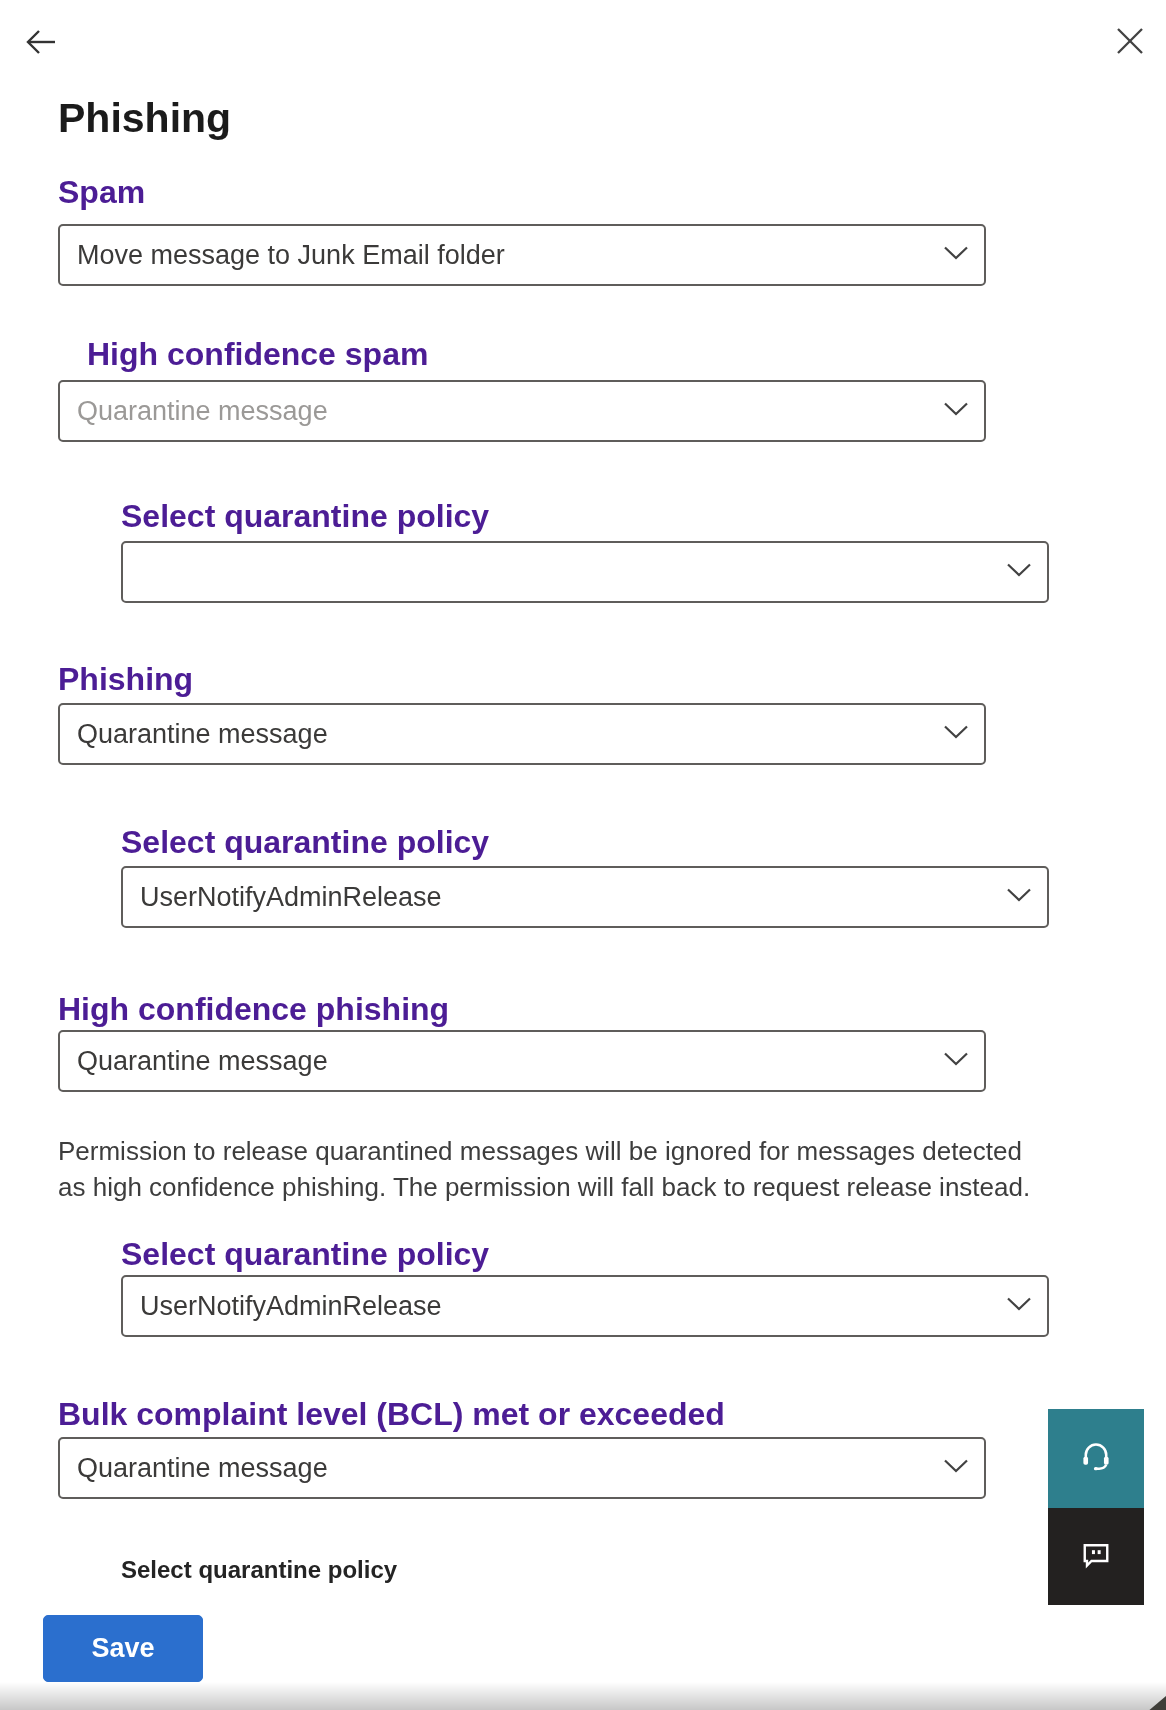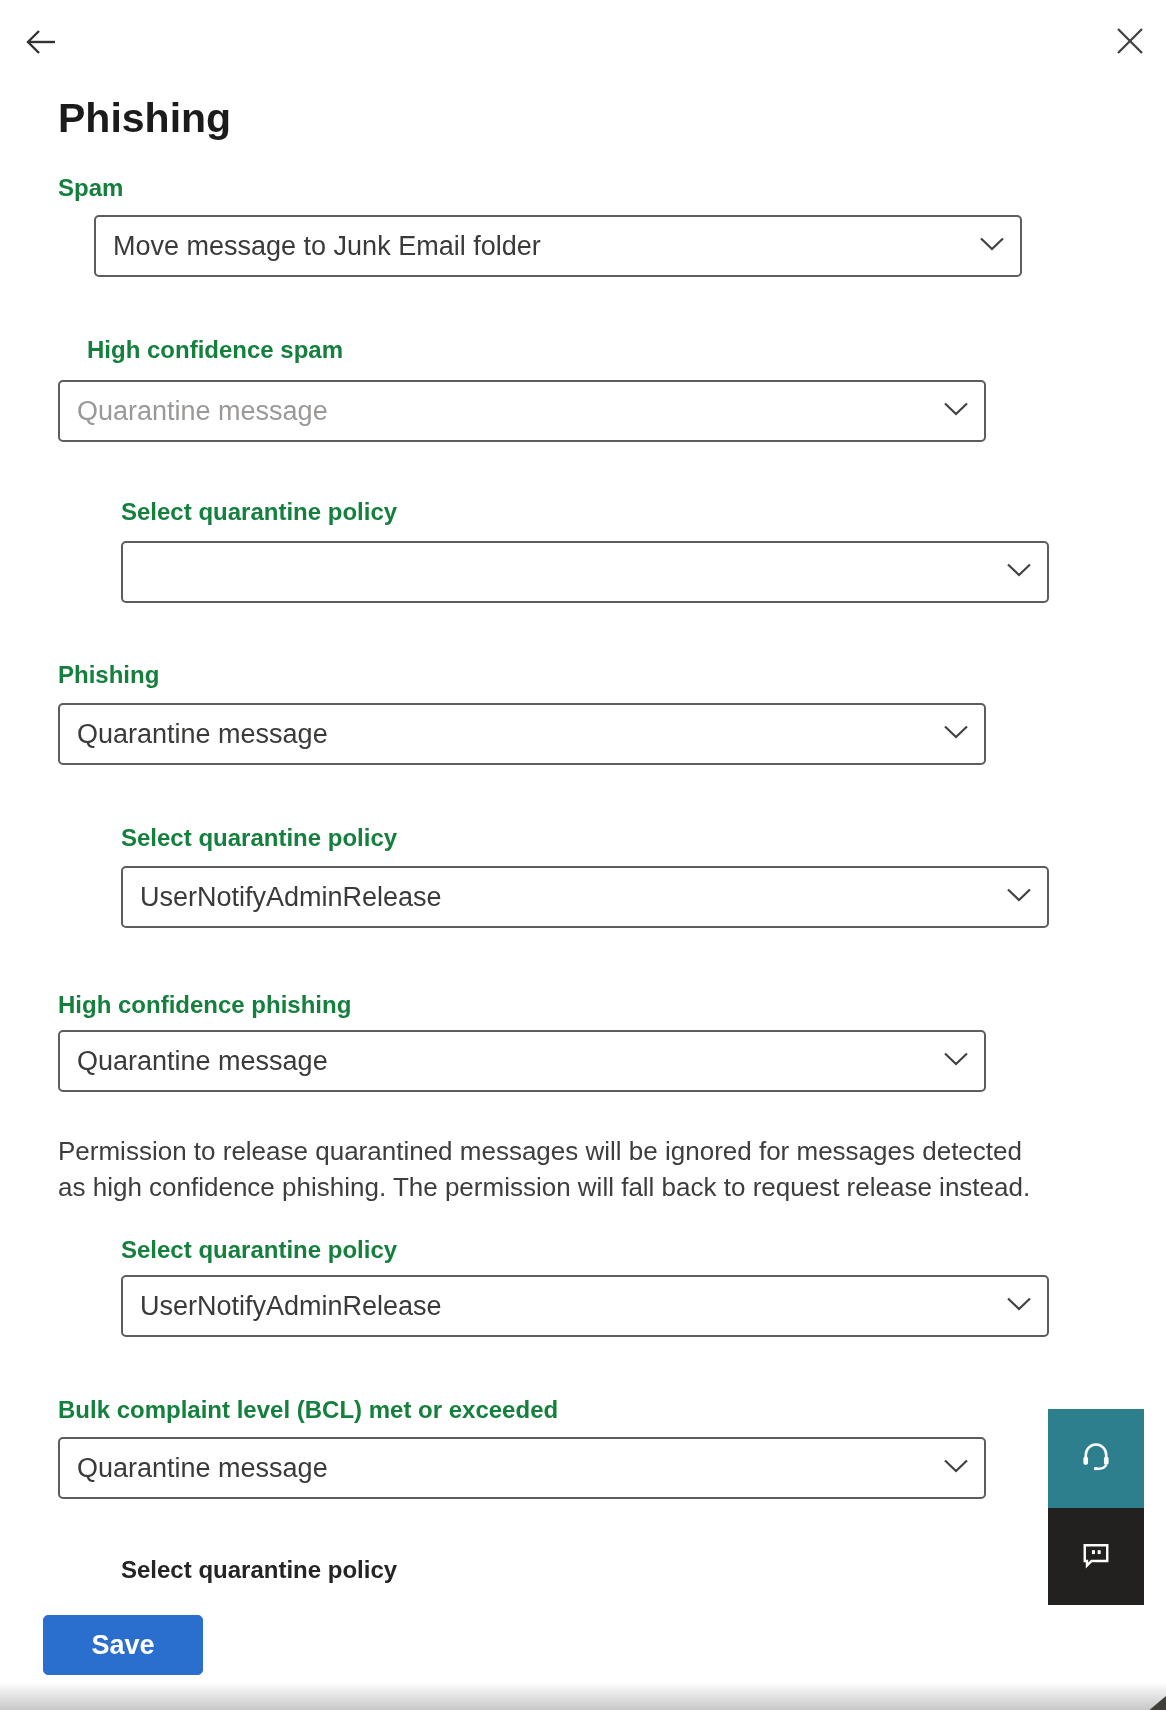--- a/index.html
+++ b/index.html
@@ -2,38 +2,38 @@
 <html><head>
 <meta charset="utf-8">
 <style>
   html,body{margin:0;padding:0;background:#ffffff;font-family:"Liberation Sans",sans-serif;}
   .canvas{position:relative;width:1166px;height:1710px;background:#ffffff;overflow:hidden;}
 
   .icon-btn{position:absolute;background:none;border:none;padding:0;cursor:pointer;line-height:0;}
 
   .title{position:absolute;left:58px;top:95px;font-size:41px;font-weight:700;color:#1b1b1b;}
 
-  .label{position:absolute;font-size:24px;font-weight:600;color:#15803d;white-space:nowrap;}
+  .label{position:absolute;font-size:32px;font-weight:600;color:#4c1d95;white-space:nowrap;}
   .lx0{left:58px;}
   .lx1{left:121px;}
 
   .dd{position:absolute;width:928px;height:62px;box-sizing:border-box;border:2px solid #5f5d5b;
       border-radius:5px;background:#fff;display:flex;align-items:center;padding:0 60px 0 17px;cursor:pointer;}
   .dd .val{font-size:27px;color:#3b3a39;white-space:nowrap;overflow:hidden;}
   .dd.muted .val{color:#9b9997;}
   .dd .chev{position:absolute;right:15px;top:50%;transform:translateY(-50%);}
   .ddx0{left:58px;}
   .ddx1{left:121px;}
 
   .note{position:absolute;left:58px;top:1133px;width:990px;font-size:26px;line-height:36px;color:#3d3d3d;}
 
   .clip-label{position:absolute;left:121px;top:1556px;height:27px;overflow:hidden;}
   .clip-label span{font-size:24px;font-weight:600;color:#242424;white-space:nowrap;}
 
-  .btn{position:absolute;top:1615px;height:60px;box-sizing:border-box;border-radius:5px;
+  .btn{position:absolute;top:1615px;height:67px;box-sizing:border-box;border-radius:5px;
        font-family:"Liberation Sans",sans-serif;font-size:27px;font-weight:600;cursor:pointer;}
   .btn-primary{left:43px;width:160px;background:#2b6fce;border:1px solid #2b6fce;color:#ffffff;}
   .btn-secondary{left:227px;width:166px;background:linear-gradient(#f3f2f1,#e3e1e0);border:2px solid #8a8886;color:#252423;}
 
   .float-btn{position:absolute;left:1048px;width:96px;border:none;cursor:pointer;
              display:flex;align-items:center;justify-content:center;padding:0;}
   .float-support{top:1409px;height:99px;background:#2e7f8d;}
   .float-feedback{top:1508px;height:97px;background:#232120;}
 
   .bottom-fade{position:absolute;left:0;top:1682px;width:1166px;height:28px;
@@ -60,21 +60,21 @@
       <svg width="30" height="30" viewBox="0 0 30 30" fill="none" stroke="#424242" stroke-width="2.3">
         <path d="M3 3 L27 27"></path>
           <path d="M27 3 L3 27"></path>
       </svg>
     </span>
   </button>
 
   <div class="title">Phishing</div>
 
   <div class="label lx0" style="top:174px;">Spam</div>
-  <div class="dd ddx0" style="top:215px;margin-left:36px;">
+  <div class="dd ddx0" style="top:224px;">
     <span class="val">Move message to Junk Email folder</span>
     <span class="chev">
       <svg width="26" height="15" viewBox="0 0 26 15" fill="none" stroke="#424242" stroke-width="2.2">
         <polyline points="2,2 13,12.5 24,2"></polyline>
       </svg>
     </span>
   </div>
 
   <div class="label lx0" style="top:336px;margin-left:29px;">High confidence spam</div>
   <div class="dd ddx0 muted" style="top:380px;">

